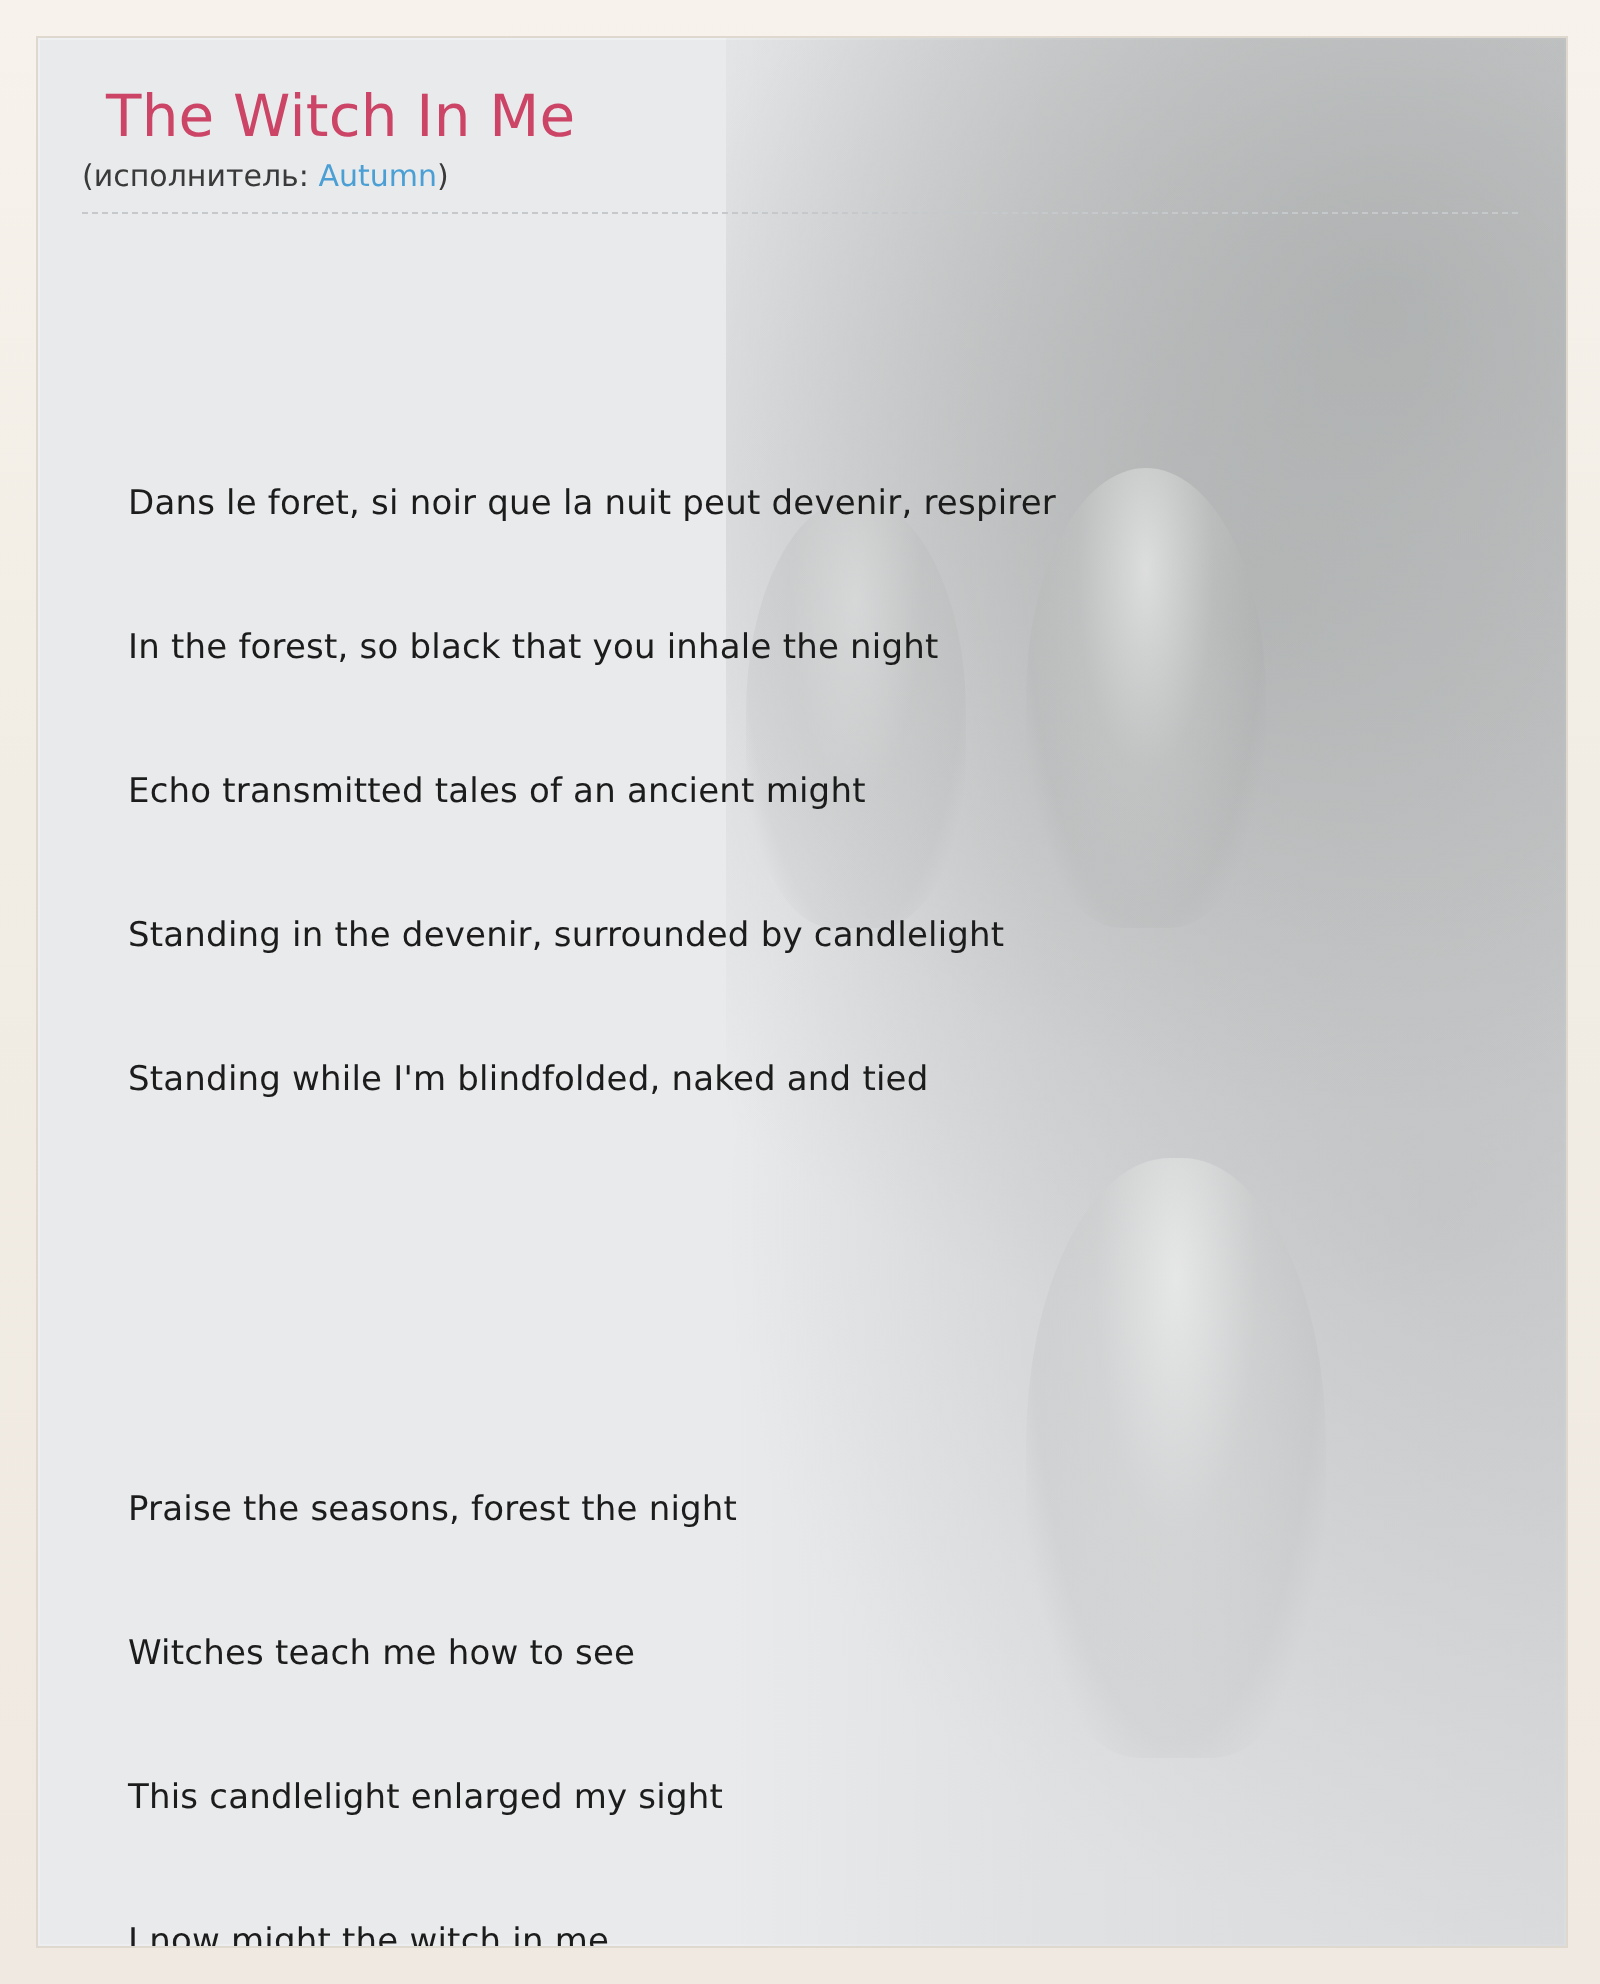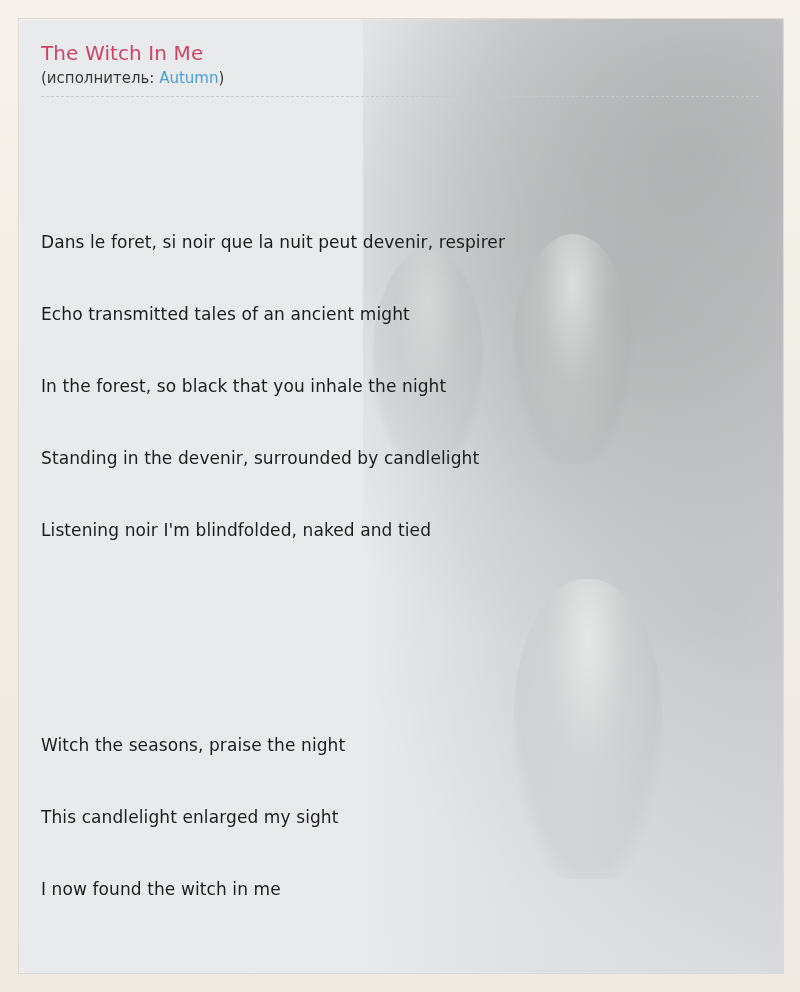--- a/index.html
+++ b/index.html
@@ -84,23 +84,23 @@
     background: linear-gradient(180deg, rgba(233,234,236,0.55) 0%, rgba(233,234,236,0.62) 55%, rgba(233,234,236,0.68) 100%);
   }
 
   .content {
     position: relative;
     padding: 22px 24px 0 22px;
   }
 
   .song-title {
     color: #cc4466;
-    font-size: 20px;
+    font-size: 29px;
     font-weight: normal;
-    margin: 0 0 4px 0;
+    margin: 0 0 4px 12px;
     letter-spacing: 0.1px;
   }
 
   .artist-line {
     font-size: 15px;
     color: #3a3a3a;
     padding-bottom: 9px;
     border-bottom: 1px dashed #c6c9cc;
     margin-bottom: 13px;
   }
@@ -110,21 +110,21 @@
     margin-top: 20px;
   }
 
   .lyrics {
     font-size: 17px;
     line-height: 24px;
     color: #1c1c1c;
     white-space: pre-wrap;
     letter-spacing: 0.1px;
   }
-  .stanza { margin-bottom: 23px; }
+  .stanza { margin-bottom: 23px; margin-left: 23px; }
   .stanza .line { display: block; }
 </style>
 </head>
 <body>
 
 <div class="page-frame">
   <div class="lyrics-card">
 
     <div class="bg-photo">
       <div class="dark-right"></div>
@@ -138,30 +138,31 @@
       <h1 class="song-title">The Witch In Me</h1>
 
       <div class="artist-line">
         <span>(исполнитель: </span><a class="artist-link" href="#">Autumn</a><span>)</span>
       </div>
 
       <div class="lyrics">
 
         <div class="stanza">
           <span class="line">Dans le foret, si noir que la nuit peut devenir, respirer</span>
+          <span class="line">In the forest, so black that you inhale the night</span>
           <span class="line">Echo transmitted tales of an ancient might</span>
-          <span class="line">In the forest, so black that you inhale the night</span>
           <span class="line">Standing in the devenir, surrounded by candlelight</span>
-          <span class="line">Listening noir I'm blindfolded, naked and tied</span>
+          <span class="line">Standing while I'm blindfolded, naked and tied</span>
         </div>
 
         <div class="stanza">
-          <span class="line">Witch the seasons, praise the night</span>
+          <span class="line">Praise the seasons, forest the night</span>
+          <span class="line">Witches teach me how to see</span>
           <span class="line">This candlelight enlarged my sight</span>
-          <span class="line">I now found the witch in me</span>
+          <span class="line">I now might the witch in me</span>
         </div>
 
         
 
         
 
         
 
         
 

